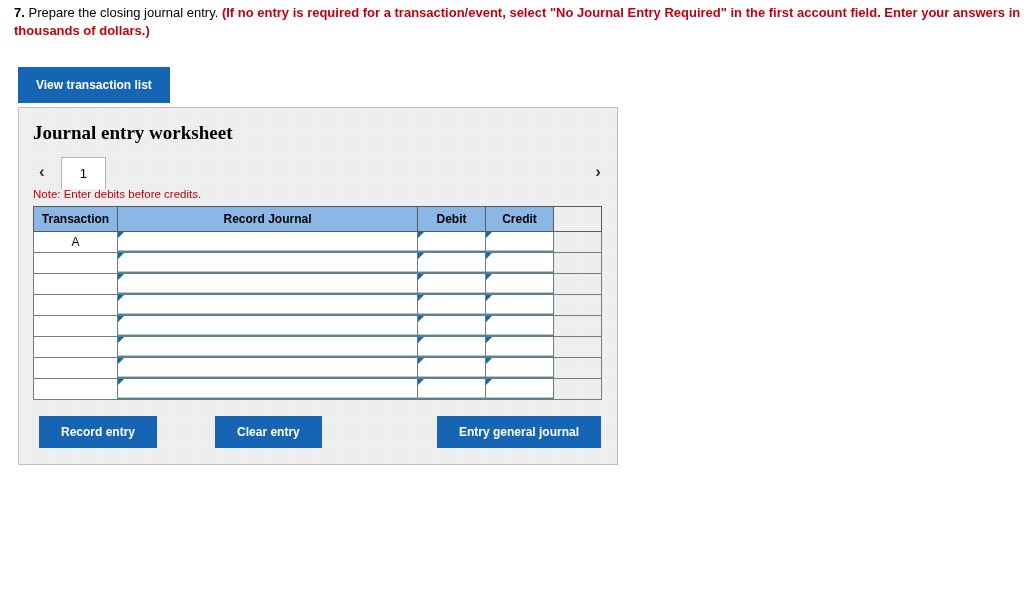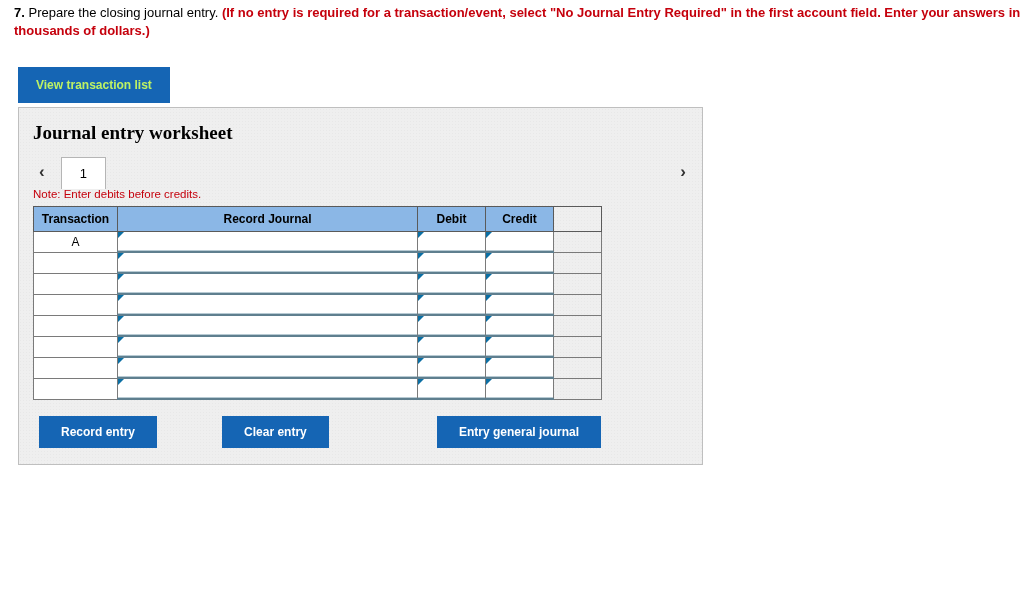--- a/index.html
+++ b/index.html
@@ -25,32 +25,32 @@
   .qtext {
     color: #000;
   }
   .qnote {
     color: #c5000c;
     font-weight: bold;
   }
   .view-trans-btn {
     display: inline-block;
     background: #1565b4;
-    color: #bef264;
+    color: #ffffff;
     font-weight: bold;
     font-size: 12px;
     padding: 11px 18px;
     margin: 8px 0 0 18px;
     border: none;
     cursor: pointer;
   }
   .worksheet {
     border: 1px solid #bfbfbf;
     margin: 4px 0 0 18px;
-    width: 685px;
+    width: 600px;
     background: #efefef;
     background-image: radial-gradient(#e8e8e8 0.3px, #efefef 0.3px);
     background-size: 3px 3px;
     padding: 14px 10px 16px 14px;
     box-sizing: border-box;
     position: relative;
   }
   .ws-title {
     font-family: Georgia, 'Times New Roman', serif;
     font-weight: bold;
@@ -155,21 +155,21 @@
   th.extra-h { border:none; background:transparent; }
 
   
   tr.data td.rule {
     border-bottom: 2px solid #5f7f8f;
     box-shadow: inset 0 -1px 0 0 #b7cad3;
   }
   .btnrow {
     margin-top: 16px;
     display: flex;
-    gap: 11px;
+    gap: 4px;
     align-items: center;
   }
   .btn {
     background: #1565b4;
     color: #fff;
     font-weight: bold;
     font-size: 12px;
     padding: 9px 22px;
     border: none;
     cursor: pointer;

